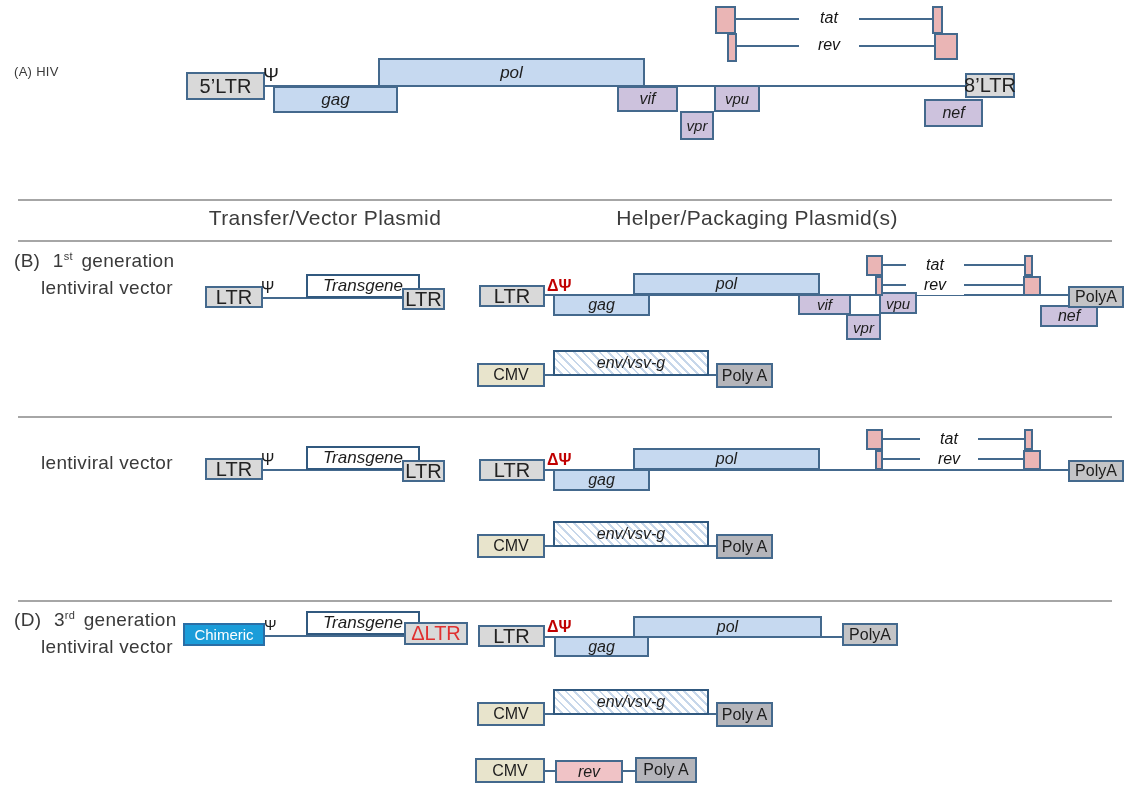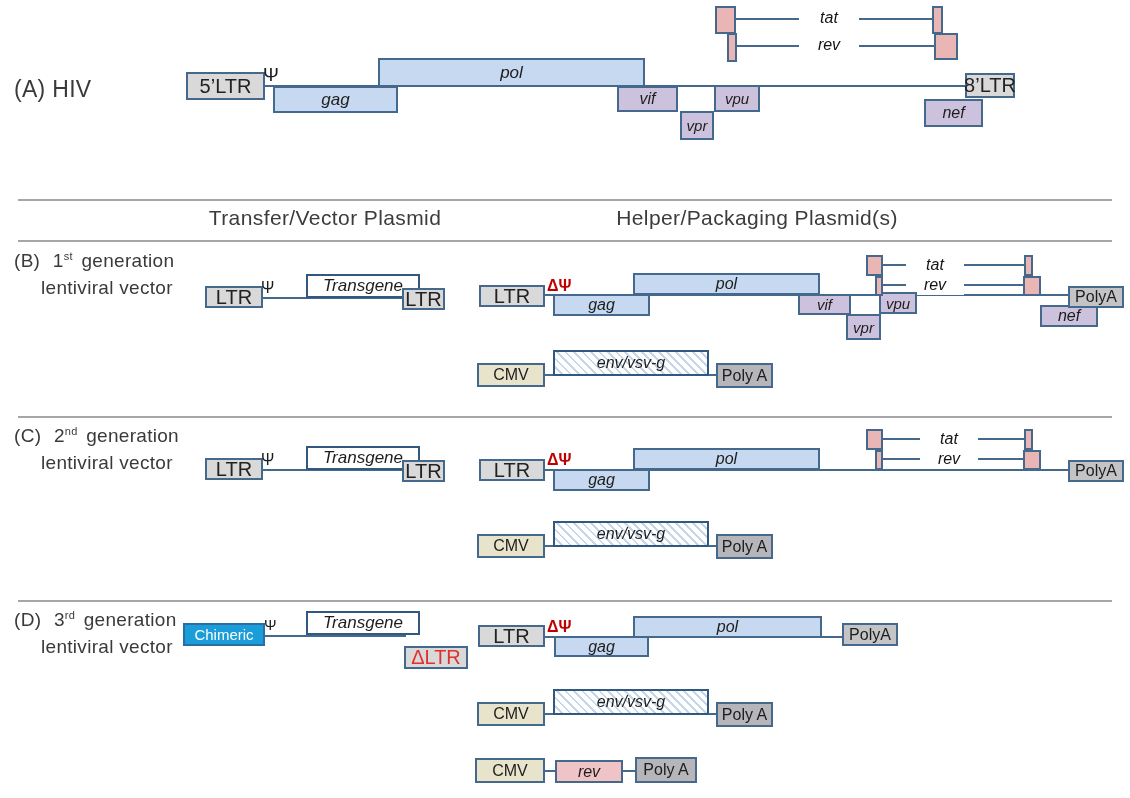--- a/index.html
+++ b/index.html
@@ -31,21 +31,21 @@
   .linelbl{position:absolute;font-style:italic;font-size:16px;background:#ffffff;
            text-align:center;z-index:2;color:#141414;height:20px;line-height:20px;}
   .psi{position:absolute;font-size:17px;color:#1c1c1c;z-index:5;white-space:nowrap;}
   .redtxt{position:absolute;font-size:16px;font-weight:700;color:var(--delta-psi-red);z-index:5;white-space:nowrap;}
 </style>
 </head>
 <body>
 
 <div class="stage">
 
-  <div class="lbl" style="left:14px;top:76px;font-size:23px">(A) HIV</div>
+  <div class="lbl" style="left:14px;top:64px;font-size:13px">(A) HIV</div>
 
   <div class="hline" style="left:265px;top:85px;width:701px"></div>
   <div class="hline" style="left:736px;top:18px;width:196px"></div>
   <div class="hline" style="left:737px;top:45px;width:197px"></div>
   <div class="linelbl" style="left:799px;top:8px;width:60px">tat</div>
   <div class="linelbl" style="left:799px;top:35px;width:60px">rev</div>
 
   <div class="box ltr" style="left:186px;top:72px;width:79px;height:28px">5’LTR</div>
   <div class="psi" style="left:263px;top:64px;font-size:19px">Ψ</div>
   <div class="box gene" style="left:273px;top:86px;width:125px;height:27px">gag</div>
@@ -98,25 +98,20 @@
   <div class="box pgray" style="left:1068px;top:286px;width:56px;height:22px">PolyA</div>
 
   <div class="box cmv" style="left:477px;top:363px;width:68px;height:24px">CMV</div>
   <div class="hline" style="left:545px;top:374px;width:8px"></div>
   <div class="box hatch md" style="left:553px;top:350px;width:156px;height:26px">env/vsv-g</div>
   <div class="hline" style="left:709px;top:374px;width:7px"></div>
   <div class="box pgray2" style="left:716px;top:363px;width:57px;height:25px">Poly A</div>
 
   <div class="sep" style="left:18px;top:416px;width:1094px"></div>
 
-  <div class="lbl" style="left:14px;top:425px">
-    <span>(C)</span>
-    <span style="margin-left:7px">2</span><sup>nd</sup>
-    <span style="margin-left:3px">generation</span>
-  </div>
   <div class="lbl" style="left:41px;top:452px">lentiviral vector</div>
 
   <div class="hline" style="left:263px;top:469px;width:139px"></div>
   <div class="box ltr" style="left:205px;top:458px;width:58px;height:22px">LTR</div>
   <div class="psi" style="left:261px;top:451px;font-size:16px">Ψ</div>
   <div class="box whitebox" style="left:283px;top:446px;width:114px;height:24px">Transgene</div>
   <div class="box ltr" style="left:402px;top:460px;width:43px;height:22px">LTR</div>
 
   <div class="hline" style="left:545px;top:469px;width:523px"></div>
   <div class="box ltr" style="left:479px;top:459px;width:66px;height:22px">LTR</div>
@@ -145,21 +140,21 @@
     <span>(D)</span>
     <span style="margin-left:7px">3</span><sup>rd</sup>
     <span style="margin-left:3px">generation</span>
   </div>
   <div class="lbl" style="left:41px;top:636px">lentiviral vector</div>
 
   <div class="hline" style="left:265px;top:635px;width:141px"></div>
   <div class="box chim" style="left:183px;top:623px;width:82px;height:23px">Chimeric</div>
   <div class="psi" style="left:264px;top:616px;font-size:15px">Ψ</div>
   <div class="box whitebox" style="left:283px;top:611px;width:114px;height:24px">Transgene</div>
-  <div class="box ltr redletters" style="left:404px;top:646px;width:64px;height:23px">ΔLTR</div>
+  <div class="box ltr redletters" style="left:404px;top:622px;width:64px;height:23px">ΔLTR</div>
 
   <div class="hline" style="left:545px;top:636px;width:297px"></div>
   <div class="box ltr" style="left:478px;top:625px;width:67px;height:22px">LTR</div>
   <div class="redtxt" style="left:547px;top:618px">ΔΨ</div>
   <div class="box gene md" style="left:554px;top:636px;width:95px;height:21px">gag</div>
   <div class="box gene md" style="left:633px;top:616px;width:189px;height:22px">pol</div>
   <div class="box pgray" style="left:842px;top:623px;width:56px;height:23px">PolyA</div>
 
   <div class="box cmv" style="left:477px;top:702px;width:68px;height:24px">CMV</div>
   <div class="hline" style="left:545px;top:713px;width:8px"></div>

